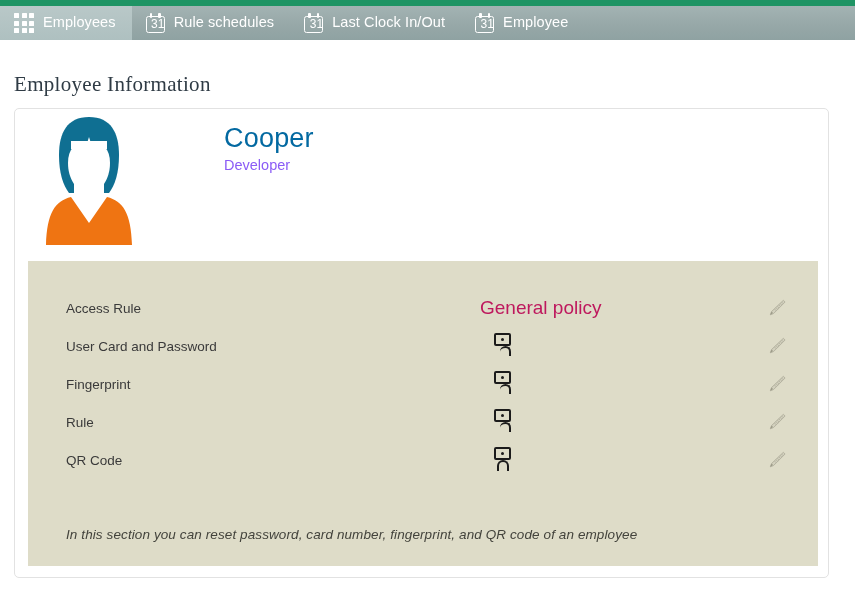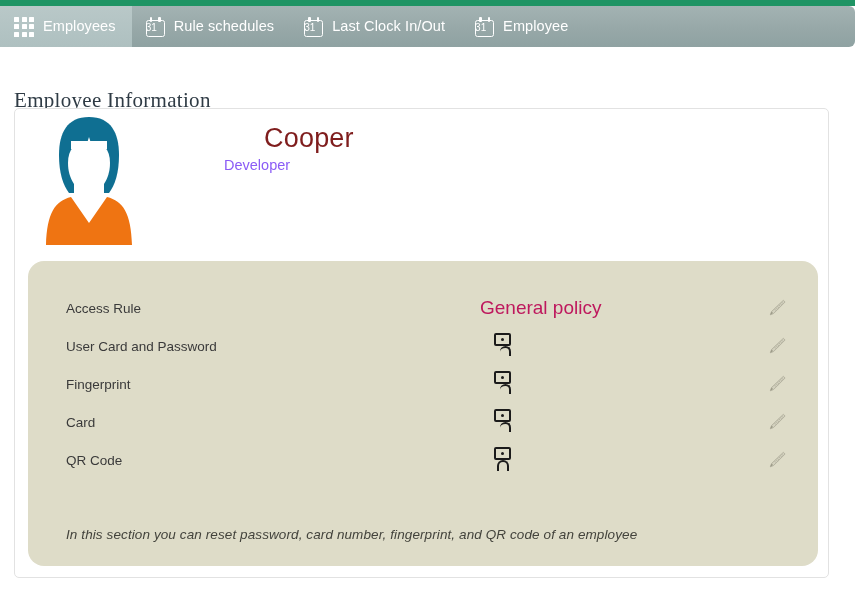--- a/index.html
+++ b/index.html
@@ -14,23 +14,23 @@
   
   #top-strip {
     position: absolute; top: 0; left: 0;
     width: 855px; height: 6px;
     background: #1f9464;
   }
 
   
   #tabbar {
     position: absolute; top: 6px; left: 0;
-    width: 855px; height: 41px;
+    width: 855px; height: 34px;
     background: linear-gradient(to bottom, #a3b3b3 0%, #97a8a8 55%, #8fa2a2 100%);
-    display: flex; align-items: stretch; border-radius: 6px;
+    display: flex; align-items: stretch;
   }
   .tab {
     display: flex; align-items: center; gap: 9px;
     padding: 0 16px 0 14px;
     color: #ffffff;
     font-size: 14.5px;
     letter-spacing: .1px;
     white-space: nowrap;
     cursor: pointer;
     user-select: none;
@@ -53,27 +53,27 @@
     border: 1.6px solid #ffffff; border-radius: 2.5px;
   }
   .cal-icon .ring {
     position: absolute; top: 0px; width: 2.6px; height: 5px;
     background: #ffffff; border-radius: 1px;
   }
   .cal-icon .ring.l { left: 4px; }
   .cal-icon .ring.r { right: 4px; }
   .cal-icon .num {
     position: absolute; left: 0; right: 0; top: 7px;
-    text-align: left; font-size: 10px; line-height: 8px;
+    text-align: right; font-size: 12px; line-height: 8px;
     color: #ffffff; font-family: "Liberation Sans", sans-serif;
   }
 
   
   #page-title {
-    position: absolute; left: 14px; top: 88px;
+    position: absolute; left: 14px; top: 72px;
     font-family: "Liberation Serif", serif;
     font-size: 21px;
     color: #2f3b45;
     letter-spacing: .3px;
   }
 
   
   #card {
     position: absolute; left: 14px; top: 108px;
     width: 815px; height: 470px;
@@ -85,37 +85,37 @@
   
   #emp-header { position: absolute; left: 0; top: 0; width: 100%; height: 145px; }
 
   #avatar {
     position: absolute; left: 26px; top: 2px;
     width: 96px; height: 140px;
   }
 
   #emp-names { position: absolute; left: 209px; top: 13px; }
   #emp-last {
-    font-size: 27px; font-weight: 300; color: #7f1d1d;
-    line-height: 32px; letter-spacing: .2px; margin-left: 40px;
+    font-size: 27px; font-weight: 300; color: #0369a1;
+    line-height: 32px; letter-spacing: .2px;
   }
   #emp-first {
     font-size: 16.5px; font-weight: bold; color: #333333;
     line-height: 24px; margin-top: 2px;
   }
   #emp-role {
     font-size: 14.5px; color: #8b5cf6; line-height: 22px;
   }
 
   
   #details-panel {
     position: absolute; left: 13px; top: 152px;
     width: 790px; height: 305px;
     background: #dedcc8;
-    border-radius: 16px;
+    border-radius: 0;
   }
 
   .row {
     position: absolute; left: 0; width: 100%; height: 38px;
     display: flex; align-items: center;
   }
   .row-label {
     position: absolute; left: 38px;
     font-size: 13.5px; color: #3a3a3a;
   }
@@ -264,21 +264,21 @@
           <span class="row-lock"><span class="lock open"><span class="shackle"></span><span class="bodyb"></span><span class="kh"></span></span></span>
           <span class="row-edit">
             <svg class="pencil" viewBox="0 0 22 22">
               <path d="M17.4 3.3 L19.1 5.0 L7.6 16.5 L4.3 17.8 L5.6 14.5 Z" fill="#d2d0bd" stroke="#b4b2a0" stroke-width="1"></path>
               <path d="M4.3 17.8 L5.6 14.5 L7.0 15.9 Z" fill="#9a9886"></path>
               <path d="M15.6 5.1 L17.3 6.8 M14.2 6.5 L15.9 8.2 M12.8 7.9 L14.5 9.6 M11.4 9.3 L13.1 11.0 M10.0 10.7 L11.7 12.4 M8.6 12.1 L10.3 13.8" stroke="#b4b2a0" stroke-width="0.9"></path>
             </svg>
           </span>
         </div>
         <div class="row" style="top: 142px;">
-          <span class="row-label">Card</span>
+          <span class="row-label">Rule</span>
           <span class="row-lock"><span class="lock open"><span class="shackle"></span><span class="bodyb"></span><span class="kh"></span></span></span>
           <span class="row-edit">
             <svg class="pencil" viewBox="0 0 22 22">
               <path d="M17.4 3.3 L19.1 5.0 L7.6 16.5 L4.3 17.8 L5.6 14.5 Z" fill="#d2d0bd" stroke="#b4b2a0" stroke-width="1"></path>
               <path d="M4.3 17.8 L5.6 14.5 L7.0 15.9 Z" fill="#9a9886"></path>
               <path d="M15.6 5.1 L17.3 6.8 M14.2 6.5 L15.9 8.2 M12.8 7.9 L14.5 9.6 M11.4 9.3 L13.1 11.0 M10.0 10.7 L11.7 12.4 M8.6 12.1 L10.3 13.8" stroke="#b4b2a0" stroke-width="0.9"></path>
             </svg>
           </span>
         </div>
         <div class="row" style="top: 180px;">

